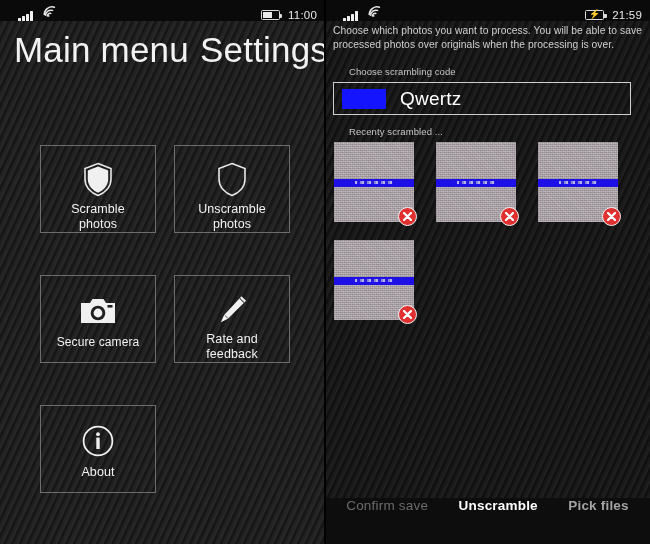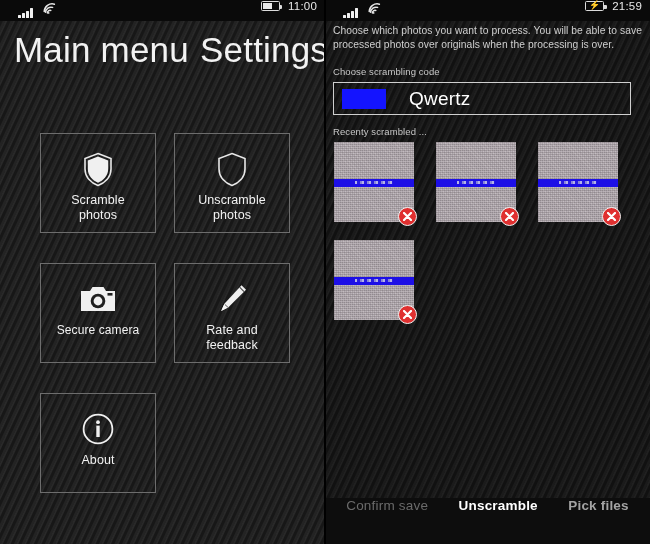--- a/index.html
+++ b/index.html
@@ -23,21 +23,21 @@
         rgba(255,255,255,0.015) 7px);
   }
 
   .panel{position:relative;width:325px;height:544px;overflow:hidden;}
   .panel.left{background-color:#202020;}
   .panel.right{background-color:#171717;}
 
   
   .statusbar{
     position:relative;height:21px;background:#0a0a0a;
-    display:flex;align-items:flex-start;justify-content:space-between;
+    display:flex;align-items:flex-end;justify-content:space-between;
     padding:0 8px 0 18px;box-sizing:border-box;z-index:6;
   }
   .sb-left{display:flex;align-items:flex-end;gap:9px;}
   .sb-right{display:flex;align-items:center;gap:8px;}
   .sb-time{color:#e9e9e9;font-size:11.5px;letter-spacing:.2px;}
 
   
   .bars{display:flex;align-items:flex-end;gap:1.5px;height:11px;}
   .bars i{display:block;width:2.5px;background:#f0f0f0;border-radius:.5px;}
   .bars i:nth-child(1){height:3px;}
@@ -60,50 +60,50 @@
   .page-title.second{left:200px;top:30px;}
 
   .tiles{
     position:absolute;left:40px;top:133px;width:250px;
     display:grid;grid-template-columns:116px 116px;grid-auto-rows:100px;
     column-gap:18px;row-gap:30px;z-index:3;
   }
   .tile{
     position:relative;border:1px solid #6d6d6d;box-sizing:border-box;
     display:flex;flex-direction:column;align-items:center;justify-content:flex-start;
-    padding-top:15px;background:transparent;cursor:pointer;
+    padding-top:15px;background:transparent;cursor:pointer;margin-top:12px;
   }
   .tile .glyph{height:40px;display:flex;align-items:center;justify-content:center;}
   .tile .lbl{
     margin-top:4px;color:#f2f2f2;font-size:12.5px;line-height:15px;
     text-align:center;font-weight:400;letter-spacing:.1px;white-space:pre-line;
   }
   .tile.wide .lbl{font-size:12px;}
 
   .premium{
     position:absolute;left:0;right:0;bottom:13px;text-align:center;
     color:#1c8a1c;font-size:12.5px;font-weight:bold;letter-spacing:.2px;z-index:5;
   }
 
   
   .intro{
     position:absolute;left:8px;right:6px;top:24px;z-index:4;
     color:#cfcfcf;font-size:10.3px;line-height:13.5px;letter-spacing:.05px;
   }
   .sublabel{
-    position:absolute;left:8px;z-index:4;
+    position:absolute;left:24px;z-index:4;
     color:#c8c8c8;font-size:9.5px;letter-spacing:.1px;
   }
   .sublabel.code{top:66px;}
   .sublabel.recent{top:126px;}
 
   .codebox{
     position:absolute;left:8px;top:82px;width:298px;height:33px;
     border:1px solid #cfcfcf;box-sizing:border-box;z-index:4;
-    display:flex;align-items:center;gap:23px;padding-left:8px;background:transparent;
+    display:flex;align-items:center;gap:14px;padding-left:8px;background:transparent;
     cursor:pointer;
   }
   .swatch{width:44px;height:20px;background:#1414ff;flex:0 0 auto;}
   .codeval{color:#ffffff;font-size:19px;font-weight:300;letter-spacing:.2px;}
 
   .thumbs{
     position:absolute;left:334px;top:142px;width:310px;z-index:4;
     display:flex;flex-wrap:wrap;gap:18px 22px;
   }
   .thumb{

